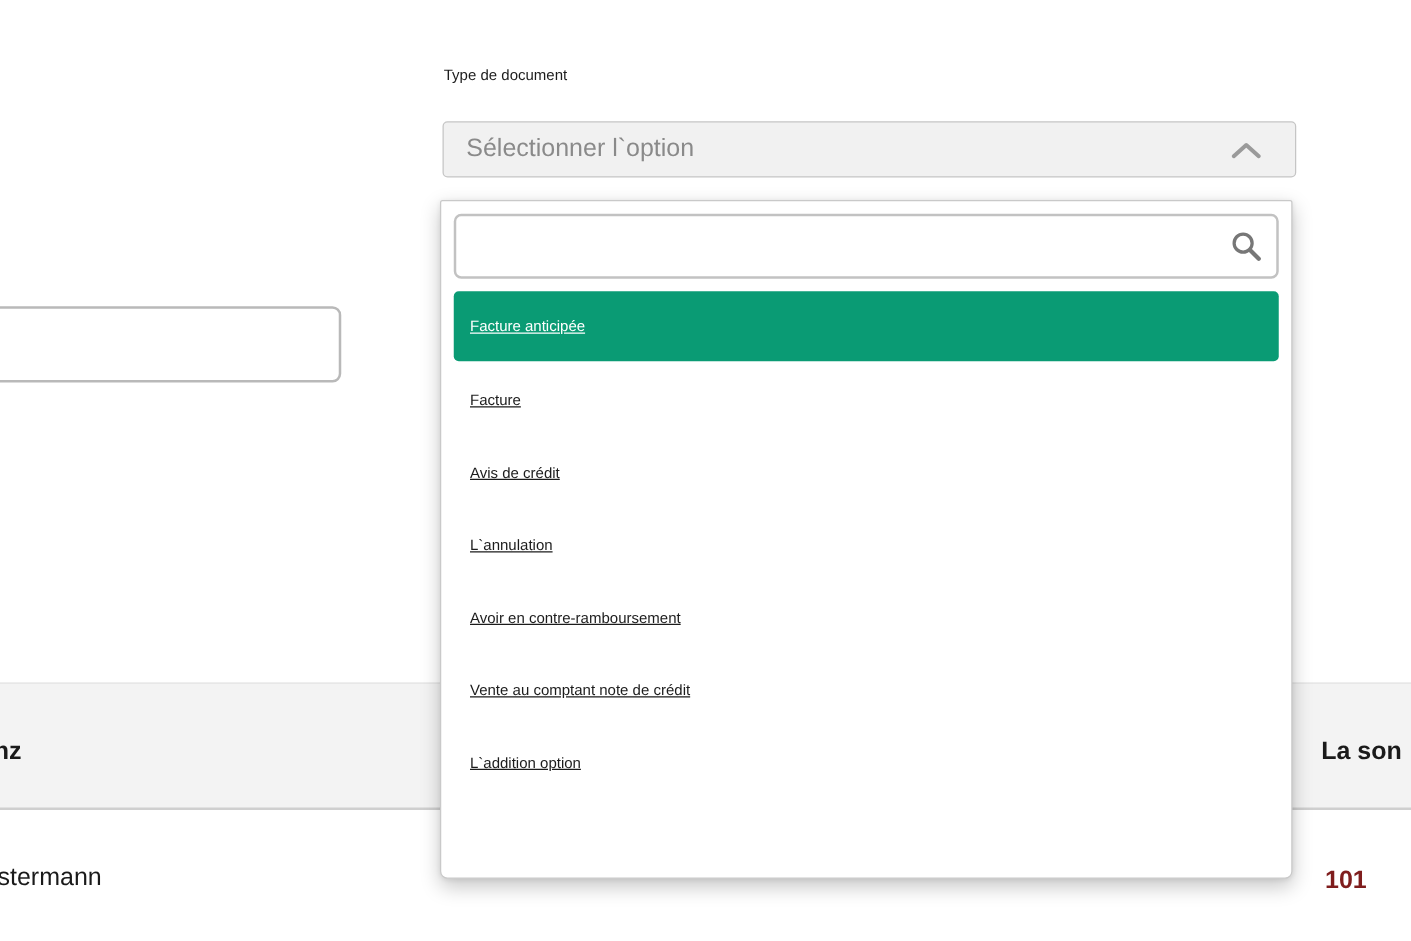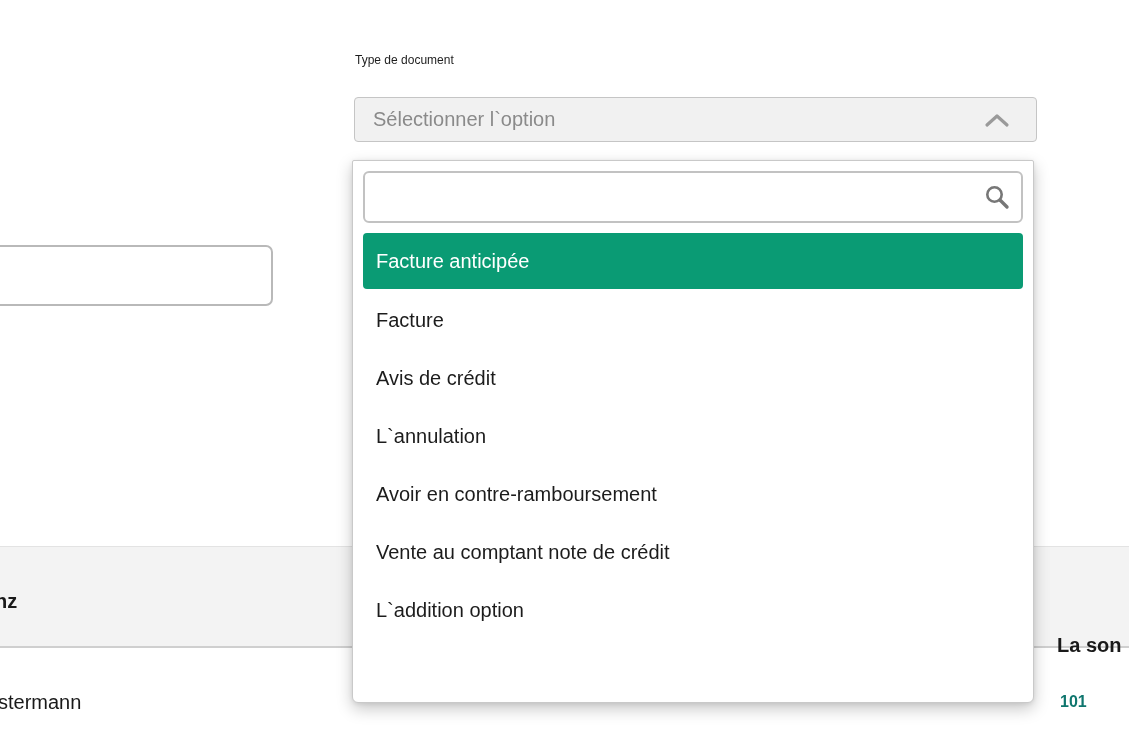--- a/index.html
+++ b/index.html
@@ -16,23 +16,23 @@
     left:-40px;top:245px;width:313px;height:61px;box-sizing:border-box;
     background:#fff;border:2px solid #b9b9b9;border-radius:7px;
   }
 
   
   .table-header{
     left:0;top:546px;width:1129px;height:102px;box-sizing:border-box;
     background:#f3f3f3;border-top:1px solid #e3e3e3;border-bottom:2px solid #cfcfcf;
   }
   .th-left{left:-5px;top:590px;font-size:20px;font-weight:bold;color:#1a1a1a;white-space:nowrap;}
-  .th-right{left:1057px;top:590px;font-size:20px;font-weight:bold;color:#1a1a1a;white-space:nowrap;margin-top:44px;}
+  .th-right{left:1057px;top:590px;font-size:20px;font-weight:bold;color:#1a1a1a;white-space:nowrap;}
   .td-left{left:-2px;top:691px;font-size:20px;color:#1a1a1a;white-space:nowrap;}
-  .td-right{left:1060px;top:693px;font-size:16px;font-weight:bold;color:#0f766e;white-space:nowrap;}
+  .td-right{left:1060px;top:693px;font-size:20px;font-weight:bold;color:#7f1d1d;white-space:nowrap;}
 
   
   .field-label{left:355px;top:53px;font-size:12px;color:#1d1d1d;}
 
   
   .select-box{
     left:354px;top:97px;width:683px;height:45px;box-sizing:border-box;
     background:#f1f1f1;border:1px solid #c5c5c5;border-radius:4px;
     display:flex;align-items:center;cursor:pointer;
   }
@@ -56,22 +56,23 @@
   .dd-search-input{
     width:100%;height:100%;box-sizing:border-box;border:none;outline:none;
     border-radius:6px;font-size:20px;padding:0 44px 0 12px;
     font-family:"Liberation Sans", sans-serif;color:#1c1c1c;background:transparent;
   }
   .search-icon{position:absolute;right:11px;top:50%;transform:translateY(-50%);}
 
   .dd-options{list-style:none;margin:10px 0 0 0;padding:0;}
   .dd-option{
     height:58px;display:flex;align-items:center;box-sizing:border-box;
-    padding:12px 13px;font-size:20px;color:#1c1c1c;cursor:pointer;background:#fff;
+    padding:12px 13px;font-size:12px;color:#1c1c1c;cursor:pointer;background:#fff;
     white-space:nowrap;
+    text-decoration:underline;
   }
   .dd-option.selected{
     height:56px;margin-bottom:2px;border-radius:4px;
     background:#0a9b74;color:#ffffff;
   }
 </style>
 </head>
 <body>
 
 <div>

